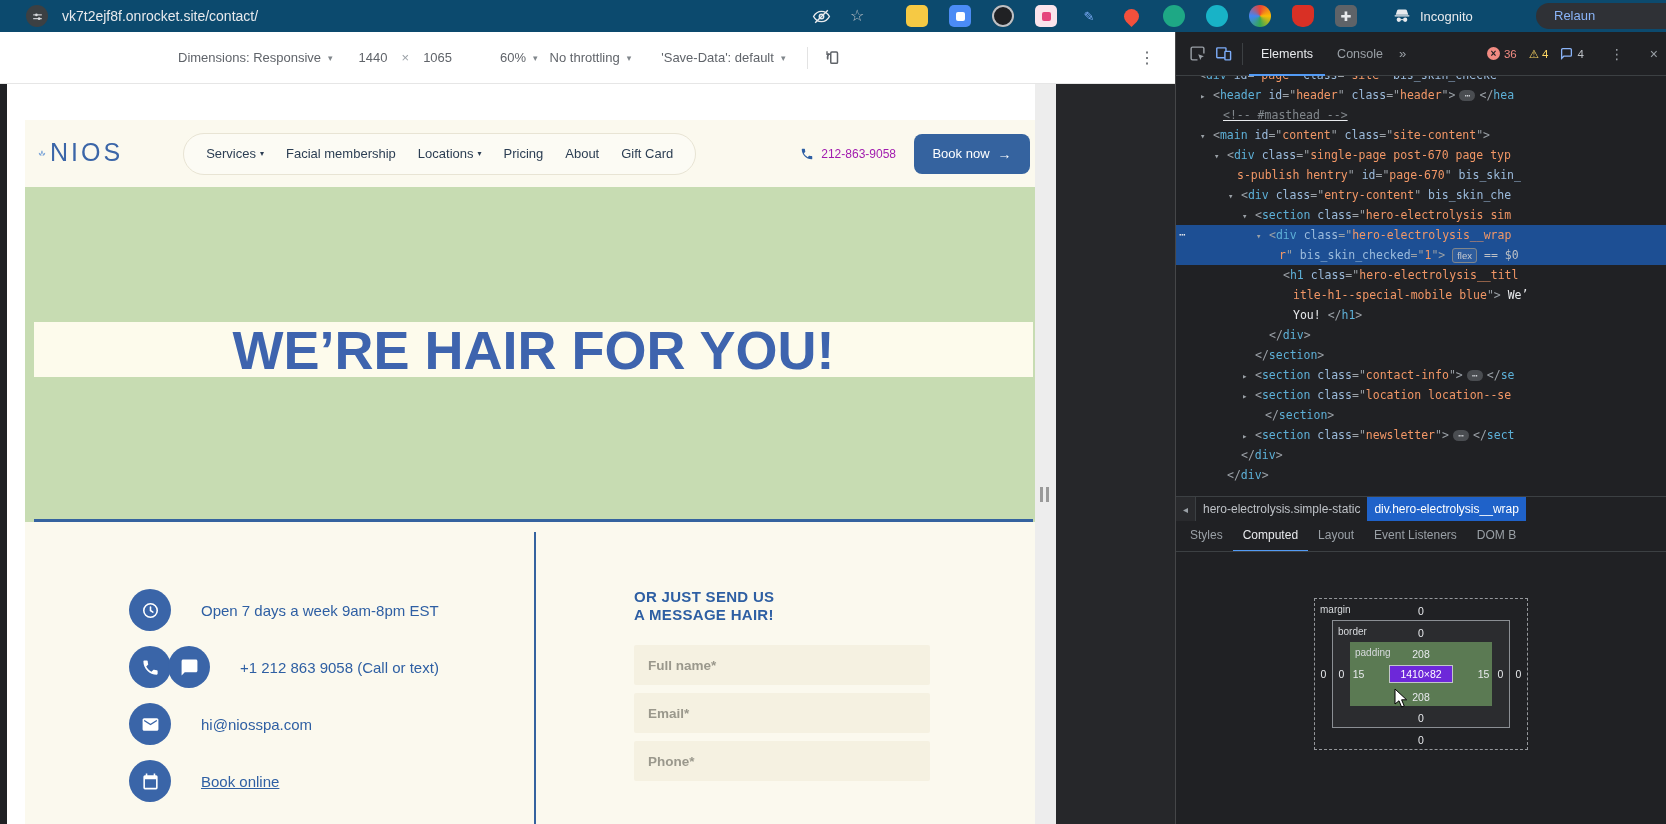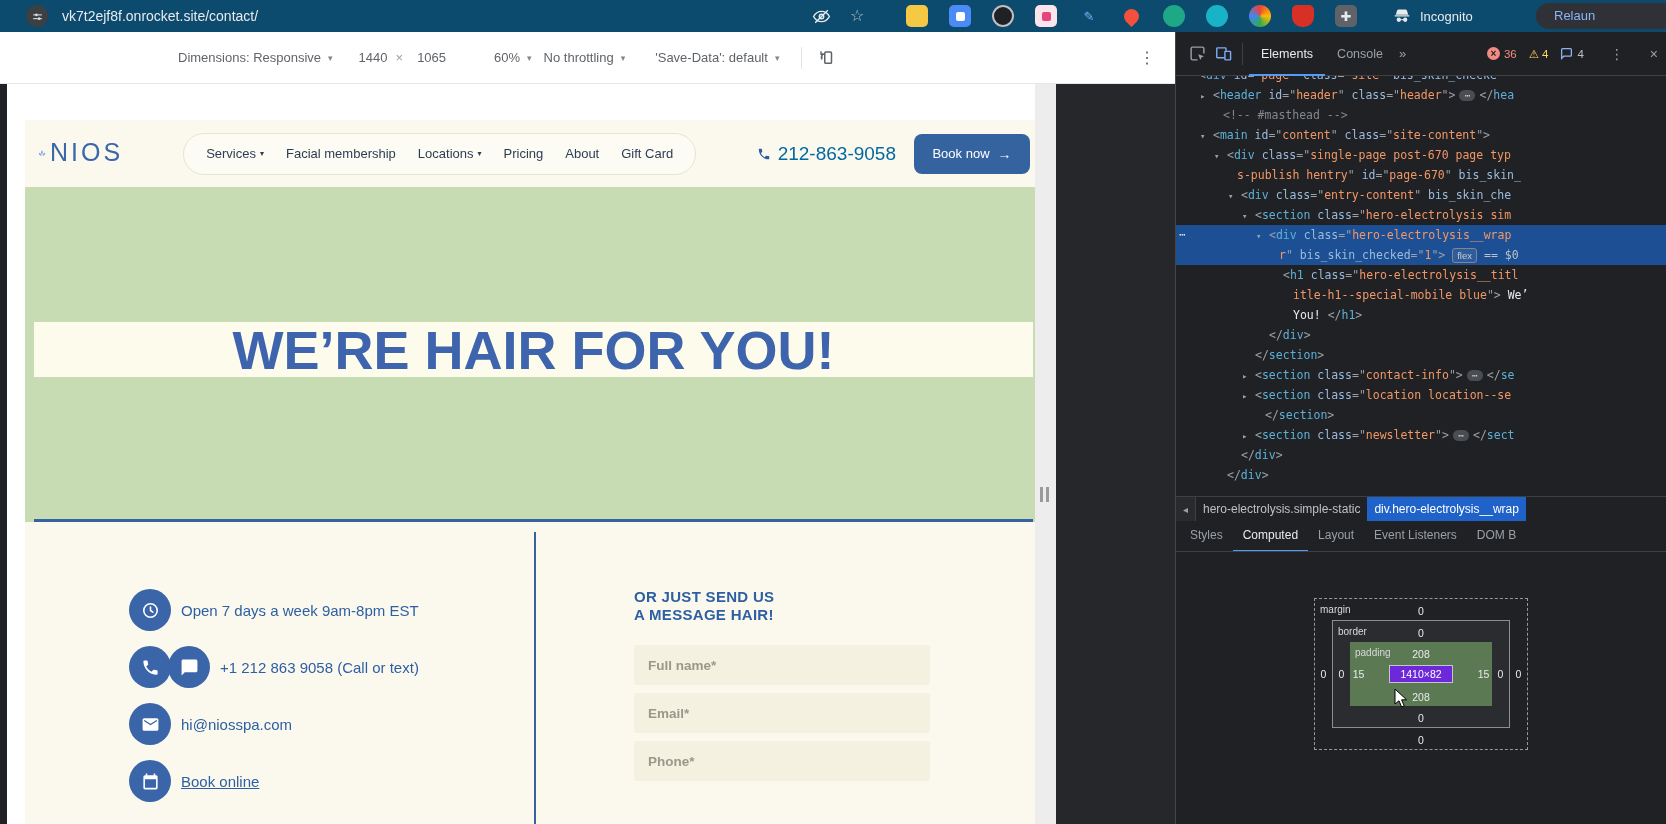--- a/index.html
+++ b/index.html
@@ -37,36 +37,36 @@
   .canvas{position:absolute;left:7px;top:84px;width:1035px;height:740px;background:#ffffff;overflow:hidden;}
   .site{position:absolute;left:18px;top:36px;width:1017px;height:704px;background:#fbf9ee;overflow:hidden;}
   .hdr{height:67px;display:flex;align-items:center;position:relative;}
   .logo{display:flex;align-items:flex-start;margin-left:10px;color:#3b66a8;font-size:25px;letter-spacing:3px;font-weight:500;}
   .logo-ic{margin-top:2px;margin-right:1px;}
   .logo-ic svg{width:14px;height:14px;}
   .nav{margin-left:60px;display:flex;align-items:center;gap:22px;border:1px solid #e8e4d4;border-radius:22px;height:42px;padding:0 22px;background:rgba(255,255,255,.35);}
   .nav-item{display:flex;align-items:center;gap:4px;font-size:13px;color:#2c3e53;white-space:nowrap;}
   .caret{font-size:8px;color:#2c3e53;}
   .spacer{flex:1;}
-  .hphone{display:flex;align-items:center;gap:7px;color:#0369a1;font-size:19px;white-space:nowrap;}
+  .hphone{display:flex;align-items:center;gap:7px;color:#a21caf;font-size:12px;white-space:nowrap;}
   .hphone svg{width:14px;height:14px;}
   .book{margin-left:18px;margin-right:12px;width:116px;height:40px;flex:none;border:none;border-radius:8px;background:#35639f;color:#fff;font-size:13px;display:flex;align-items:center;justify-content:center;gap:8px;font-family:inherit;cursor:pointer;}
   .arrow{font-size:14px;}
   .hero{height:335px;background:#c7dcb2;position:relative;}
   .band{position:absolute;left:9px;right:9px;top:135px;height:55px;background:#fdfbec;display:flex;align-items:center;justify-content:center;}
   .htitle{margin:0;font-size:54px;font-weight:700;color:#3e64ae;line-height:1;white-space:nowrap;}
   .hero-line{position:absolute;left:9px;right:9px;bottom:0;height:3px;background:#35639f;}
   .contact{position:relative;height:302px;}
   .vline{position:absolute;left:509px;top:10px;bottom:0;width:2px;background:#35639f;}
   .contact-rows{position:absolute;left:104px;top:67px;}
   .c-row{display:flex;align-items:center;margin-bottom:15px;height:42px;}
   .c-ic{width:42px;height:42px;border-radius:50%;background:#3a65a8;display:flex;align-items:center;justify-content:center;flex:none;}
   .c-ic svg{width:19px;height:19px;}
   .c-ic.overlap{margin-left:-3px;}
-  .c-txt{margin-left:10px;color:#2e5fa3;font-size:15px;white-space:nowrap;}
+  .c-txt{margin-left:30px;color:#2e5fa3;font-size:15px;white-space:nowrap;}
   .c-link{text-decoration:underline;cursor:pointer;}
   .form{position:absolute;left:609px;top:66px;width:300px;}
   .f-head{color:#2e5fa3;font-weight:700;font-size:15px;line-height:18px;letter-spacing:.3px;}
   .f-fields{margin-top:21px;}
   .f-input{display:block;width:296px;height:40px;background:#f5f1e1;border:none;margin-bottom:8px;padding:0 14px;font-size:13.5px;color:#333;font-family:inherit;border-radius:2px;font-weight:bold;}
   .f-input::placeholder{color:#9a988c;}
 
   
   .scrollstrip{position:absolute;left:1035px;top:84px;width:21px;height:740px;background:#ededed;}
   .handle{position:absolute;left:5px;top:403px;display:flex;gap:3px;}
@@ -181,21 +181,21 @@
     </div>
     <div class="relaunch">Relaun</div>
   </div>
 
   <div class="devbar">
     <span class="lead"></span>
     <span class="db-item" style="margin-right:26px">
       <span>Dimensions: Responsive</span>
       <span class="caret2">▾</span>
     </span>
-    <span class="db-item" style="margin-right:8px">1440</span>
+    <span class="db-item" style="margin-right:14px">1440</span>
     <span class="db-x" style="margin-right:14px">×</span>
     <span class="db-item" style="margin-right:48px">1065</span>
     <span class="db-item" style="margin-right:12px">
       <span>60%</span>
       <span class="caret2">▾</span>
     </span>
     <span class="db-item" style="margin-right:30px">
       <span>No throttling</span>
       <span class="caret2">▾</span>
     </span>
@@ -370,21 +370,21 @@
           <b>4</b>
         </span>
         <span class="dt-menu">⋮</span>
         <span class="dt-close">×</span>
       </div>
     </div>
 
     <div class="dt-tree">
         <div class="t-line" style="margin-top: -11px; padding-left: 10px;"><span class="arr"></span><span class="tk-p">&lt;</span><span class="tk-t">div</span><span class="tk-a"> id</span><span class="tk-p">="</span><span class="tk-v">page</span><span class="tk-p">"</span><span class="tk-a"> class</span><span class="tk-p">="</span><span class="tk-v">site</span><span class="tk-p">"</span><span class="tk-a"> bis_skin_checke</span></div>
         <div class="t-line" style="padding-left: 24px;"><span class="arr">▸</span><span class="tk-p">&lt;</span><span class="tk-t">header</span><span class="tk-a"> id</span><span class="tk-p">="</span><span class="tk-v">header</span><span class="tk-p">"</span><span class="tk-a"> class</span><span class="tk-p">="</span><span class="tk-v">header</span><span class="tk-p">"&gt;</span><span class="dots">⋯</span><span class="tk-p">&lt;/</span><span class="tk-t">hea</span></div>
-        <div class="t-line" style="padding-left: 34px;"><span class="arr"></span><span class="tk-c">&lt;!-- #masthead --&gt;</span></div>
+        <div class="t-line" style="padding-left: 34px; text-decoration: underline;"><span class="arr"></span><span class="tk-c">&lt;!-- #masthead --&gt;</span></div>
         <div class="t-line" style="padding-left: 24px;"><span class="arr">▾</span><span class="tk-p">&lt;</span><span class="tk-t">main</span><span class="tk-a"> id</span><span class="tk-p">="</span><span class="tk-v">content</span><span class="tk-p">"</span><span class="tk-a"> class</span><span class="tk-p">="</span><span class="tk-v">site-content</span><span class="tk-p">"&gt;</span></div>
         <div class="t-line" style="padding-left: 38px;"><span class="arr">▾</span><span class="tk-p">&lt;</span><span class="tk-t">div</span><span class="tk-a"> class</span><span class="tk-p">="</span><span class="tk-v">single-page post-670 page typ</span></div>
         <div class="t-line" style="padding-left: 48px;"><span class="arr"></span><span class="tk-v">s-publish hentry</span><span class="tk-p">"</span><span class="tk-a"> id</span><span class="tk-p">="</span><span class="tk-v">page-670</span><span class="tk-p">"</span><span class="tk-a"> bis_skin_</span></div>
         <div class="t-line" style="padding-left: 52px;"><span class="arr">▾</span><span class="tk-p">&lt;</span><span class="tk-t">div</span><span class="tk-a"> class</span><span class="tk-p">="</span><span class="tk-v">entry-content</span><span class="tk-p">"</span><span class="tk-a"> bis_skin_che</span></div>
         <div class="t-line" style="padding-left: 66px;"><span class="arr">▾</span><span class="tk-p">&lt;</span><span class="tk-t">section</span><span class="tk-a"> class</span><span class="tk-p">="</span><span class="tk-v">hero-electrolysis sim</span></div>
         <div class="t-line t-sel" style="padding-left: 80px;"><span class="gut">⋯</span><span class="arr">▾</span><span class="tk-p">&lt;</span><span class="tk-t">div</span><span class="tk-a"> class</span><span class="tk-p">="</span><span class="tk-v">hero-electrolysis__wrap</span></div>
         <div class="t-line t-sel" style="padding-left: 90px;"><span class="arr"></span><span class="tk-v">r</span><span class="tk-p">"</span><span class="tk-a"> bis_skin_checked</span><span class="tk-p">="</span><span class="tk-v">1</span><span class="tk-p">"&gt;</span><span class="flexb">flex</span><span class="eq">== $0</span></div>
         <div class="t-line" style="padding-left: 94px;"><span class="arr"></span><span class="tk-p">&lt;</span><span class="tk-t">h1</span><span class="tk-a"> class</span><span class="tk-p">="</span><span class="tk-v">hero-electrolysis__titl</span></div>
         <div class="t-line" style="padding-left: 104px;"><span class="arr"></span><span class="tk-v">itle-h1--special-mobile blue</span><span class="tk-p">"&gt;</span><span class="tk-w"> We’</span></div>
         <div class="t-line" style="padding-left: 104px;"><span class="arr"></span><span class="tk-w">You! </span><span class="tk-p">&lt;/</span><span class="tk-t">h1</span><span class="tk-p">&gt;</span></div>

